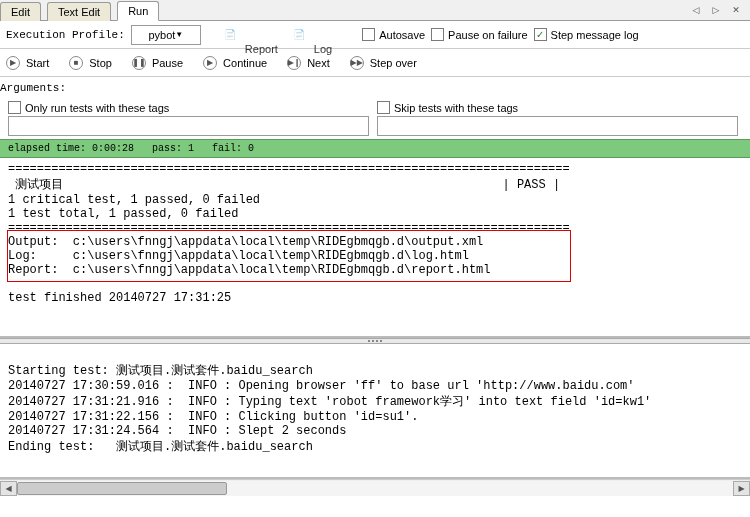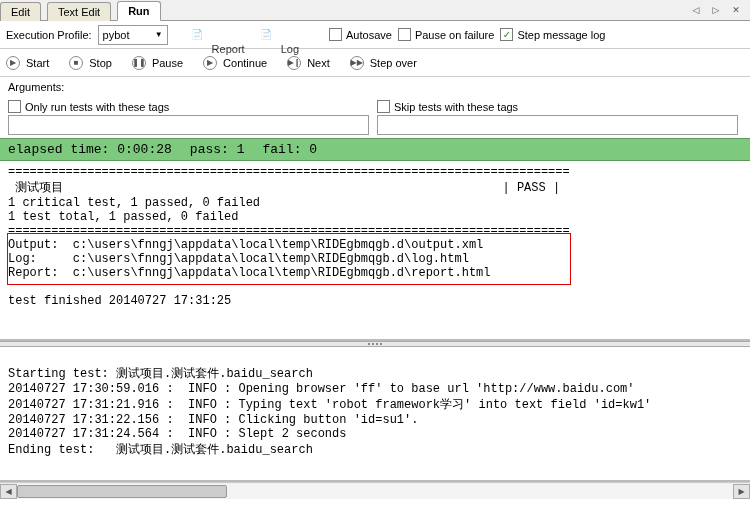--- a/index.html
+++ b/index.html
@@ -1,37 +1,37 @@
 <!DOCTYPE html>
 <html><head>
 <meta charset="utf-8">
 <style>
 * { box-sizing: border-box; margin: 0; padding: 0; }
 body { font-family: Tahoma, Arial, sans-serif; font-size: 11px; background: #fff; width: 750px; height: 517px; overflow: hidden; position: relative; }
 .tabs { display: flex; align-items: center; border-bottom: 1px solid #999; height: 21px; background: #f0f0f0; }
 .tab { padding: 3px 10px; border: 1px solid #999; border-bottom: none; background: #ece9d8; margin-right: 6px; cursor: pointer; border-radius: 3px 3px 0 0; position: relative; top: 1px; }
-.tab.active { background: #fff; font-weight: bold; border-bottom: 1px solid #fff; }
+.tab.active { background: #fff; font-weight: normal; border-bottom: 1px solid #fff; }
 .tabs-right { margin-left: auto; display: flex; gap: 4px; padding-right: 6px; }
 .nav-btn { width: 16px; height: 14px; display: flex; align-items: center; justify-content: center; color: #555; cursor: pointer; font-size: 9px; }
 .toolbar1 { display: flex; align-items: center; padding: 4px 6px; gap: 6px; border-bottom: 1px solid #ccc; height: 28px; }
-.label { color: #000; }
-.select-profile { width: 70px; height: 20px; border: 1px solid #9a9a9a; background: #fff; padding: 0 4px; display: flex; align-items: center; justify-content: space-between; cursor: pointer; }
+.label { color: #000; font-family: Liberation Mono, monospace; }
+.select-profile { width: 70px; height: 20px; border: 1px solid #9a9a9a; background: #fff; padding: 0 4px; display: flex; align-items: center; justify-content: center; cursor: pointer; }
 .drop-arrow { font-size: 8px; color: #000; }
 .ticon { width: 16px; height: 16px; display: flex; align-items: center; justify-content: center; cursor: pointer; font-size: 10px; color: #444; }
 .link { color: #333; cursor: pointer; margin-right: 8px; margin-top: 29px; }
 .chk { display: flex; align-items: center; gap: 4px; cursor: pointer; }
 .chk-box { width: 13px; height: 13px; border: 1px solid #7a7a7a; background: #fff; display: flex; align-items: center; justify-content: center; font-size: 10px; color: #2e7d32; }
 .toolbar2 { display: flex; align-items: center; padding: 4px 6px; gap: 20px; border-bottom: 1px solid #ccc; height: 28px; }
 .run-btn { display: flex; align-items: center; gap: 6px; cursor: pointer; }
 .run-icon { width: 14px; height: 14px; border-radius: 50%; border: 1px solid #888; display: flex; align-items: center; justify-content: center; font-size: 8px; color: #555; }
-.args-section { padding: 4px 8px; }
+.args-section { padding: 4px 0; }
 .tag-row { display: flex; padding: 3px 8px; gap: 4px; }
 .tag-col { flex: 1; }
 .text-input { width: 99%; height: 20px; border: 1px solid #9a9a9a; margin-top: 2px; padding: 2px 4px; }
-.status-bar { background: #7dc97d; padding: 3px 8px; font-family: "Courier New", monospace; font-size: 13px; display: flex; gap: 18px; border-top: 1px solid #5a9a5a; border-bottom: 1px solid #5a9a5a; }
+.status-bar { background: #7dc97d; padding: 3px 8px; font-family: "Courier New", monospace; font-size: 10px; display: flex; gap: 18px; border-top: 1px solid #5a9a5a; border-bottom: 1px solid #5a9a5a; }
 .log-panel { font-family: "Courier New", monospace; font-size: 12px; padding: 4px 8px; white-space: pre; overflow: auto; border-bottom: 2px solid #bbb; position: relative; }
 .log-panel.top { height: 180px; }
 .log-panel.bottom { height: 135px; }
 .red-box { position: absolute; border: 1px solid #d00; left: 7px; top: 72px; width: 564px; height: 52px; pointer-events: none; }
 .scrollbar-h { height: 17px; background: #efefef; border-top: 1px solid #ccc; display: flex; align-items: center; }
 .sb-btn { width: 17px; height: 15px; background: #e4e4e4; border: 1px solid #aaa; display: flex; align-items: center; justify-content: center; font-size: 8px; color: #555; cursor: pointer; }
 .sb-track { flex: 1; height: 15px; background: #f4f4f4; position: relative; }
 .sb-thumb { position: absolute; height: 13px; top: 1px; background: #ccc; border: 1px solid #999; border-radius: 2px; }
 .divider-grip { position: absolute; left: 50%; transform: translateX(-50%); width: 30px; height: 4px; display: flex; justify-content: center; gap: 2px; align-items: center; }
 .grip-dot { width: 2px; height: 2px; background: #888; }

